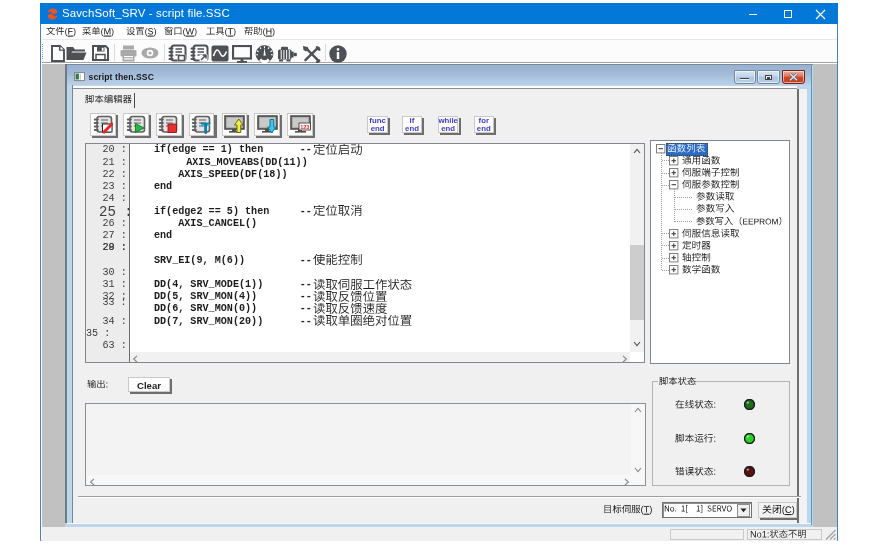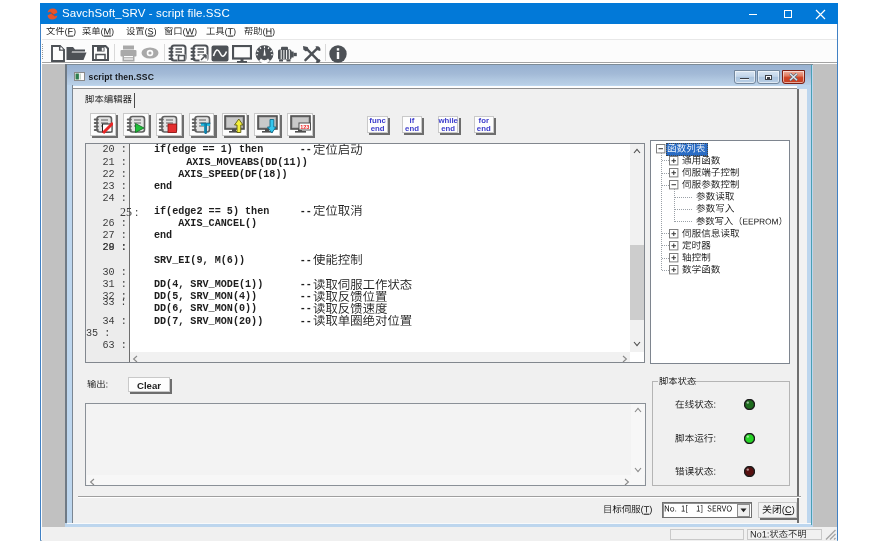--- a/index.html
+++ b/index.html
@@ -354,21 +354,21 @@
       <path fill="#1d1d1d" d="M2.8 5.2C2.6 7.5 1.9 9.3 0.5 10.4C0.7 10.5 1.0 10.8 1.2 10.9C2.0 10.2 2.6 9.2 3.0 8.0C4.2 10.2 6.1 10.7 8.7 10.7H11.6C11.6 10.4 11.8 10.0 11.9 9.8C11.3 9.8 9.2 9.8 8.7 9.8C8.0 9.8 7.3 9.8 6.6 9.7V7.0H10.4V6.3H6.6V4.1H9.9V3.3H2.6V4.1H5.8V9.4C4.7 9.0 3.9 8.3 3.4 6.9C3.5 6.4 3.6 5.9 3.7 5.3ZM5.3 -0.3C5.5 0.1 5.8 0.5 5.9 0.9H1.0V3.6H1.9V1.7H10.5V3.6H11.4V0.9H6.9C6.7 0.5 6.4 -0.1 6.1 -0.6Z M17.0 1.8V2.6H23.7V1.8ZM17.8 3.6C18.2 5.3 18.6 7.6 18.7 8.9L19.5 8.7C19.4 7.4 19.0 5.2 18.6 3.4ZM19.5 -0.4C19.7 0.3 20.0 1.1 20.1 1.6L20.9 1.4C20.8 0.8 20.5 0.1 20.3 -0.6ZM16.4 9.6V10.3H24.2V9.6H21.6C22.1 7.9 22.6 5.4 22.9 3.5L22.0 3.3C21.8 5.2 21.3 7.9 20.8 9.6ZM16.0 -0.5C15.3 1.5 14.1 3.3 12.9 4.5C13.0 4.7 13.3 5.2 13.4 5.4C13.8 4.9 14.3 4.4 14.7 3.8V10.8H15.5V2.5C16.0 1.6 16.4 0.7 16.8 -0.2Z M28.2 6.1V10.8H29.0V10.0H34.9V10.8H35.7V6.1ZM29.0 9.2V6.8H34.9V9.2ZM30.3 -0.3C30.5 0.2 30.9 0.8 31.0 1.3H26.7V4.2C26.7 6.1 26.6 8.5 25.3 10.3C25.5 10.4 25.8 10.7 25.9 10.9C27.3 9.1 27.5 6.6 27.6 4.7H35.5V1.3H31.4L31.9 1.1C31.7 0.7 31.4 0.0 31.0 -0.5ZM27.6 2.1H34.7V3.9H27.6Z M38.3 0.5V1.3H43.1V0.5ZM45.4 -0.3C45.4 0.6 45.4 1.5 45.3 2.4H43.5V3.2H45.3C45.1 6.0 44.6 8.7 42.9 10.3C43.1 10.4 43.4 10.7 43.6 10.9C45.4 9.1 46.0 6.3 46.1 3.2H48.1C47.9 7.7 47.8 9.4 47.4 9.8C47.3 9.9 47.2 9.9 46.9 9.9C46.7 9.9 46.0 9.9 45.3 9.9C45.4 10.1 45.5 10.4 45.5 10.7C46.2 10.7 46.9 10.7 47.3 10.7C47.7 10.7 47.9 10.6 48.1 10.2C48.6 9.7 48.7 8.0 48.9 2.8C48.9 2.7 48.9 2.4 48.9 2.4H46.2C46.2 1.5 46.2 0.6 46.2 -0.3ZM38.3 9.3C38.6 9.1 39.0 9.0 42.5 8.3L42.8 9.1L43.5 8.9C43.3 8.0 42.7 6.5 42.2 5.4L41.5 5.6C41.8 6.2 42.1 6.9 42.3 7.6L39.2 8.2C39.7 7.0 40.2 5.6 40.5 4.3H43.3V3.5H37.9V4.3H39.6C39.3 5.7 38.8 7.2 38.6 7.7C38.4 8.1 38.2 8.5 38.0 8.5C38.1 8.7 38.3 9.1 38.3 9.3Z"></path>
     </svg>
   </div>
 <pre class="abs" style="left:102.5px;top:156.5px;font-size:10.15px;line-height:12.24px;color:#3c3c3c;">21 :</pre>
 <pre class="abs" style="left:129.6px;top:156.5px;font-size:10.15px;line-height:12.24px;color:#1d1d1d;font-weight:bold;letter-spacing:0px;margin-left:8px;">        AXIS_MOVEABS(DD(11))</pre>
 <pre class="abs" style="left:102.5px;top:168.8px;font-size:10.15px;line-height:12.24px;color:#3c3c3c;">22 :</pre>
 <pre class="abs" style="left:129.6px;top:168.8px;font-size:10.15px;line-height:12.24px;color:#1d1d1d;font-weight:bold;letter-spacing:0px;">        AXIS_SPEED(DF(18))</pre>
 <pre class="abs" style="left:102.5px;top:181.0px;font-size:10.15px;line-height:12.24px;color:#3c3c3c;">23 :</pre>
 <pre class="abs" style="left:129.6px;top:181.0px;font-size:10.15px;line-height:12.24px;color:#1d1d1d;font-weight:bold;letter-spacing:0px;">    end</pre>
 <pre class="abs" style="left:102.5px;top:193.3px;font-size:10.15px;line-height:12.24px;color:#3c3c3c;">24 :</pre>
-<pre class="abs" style="left:120px;top:205.5px;font-size:12px;line-height:12.24px;color:#3c3c3c;font-family:Liberation Serif, serif;">25 :</pre>
+<pre class="abs" style="left:99px;top:205.5px;font-size:14px;line-height:12.24px;color:#3c3c3c;">25 :</pre>
 <pre class="abs" style="left:129.6px;top:205.5px;font-size:10.15px;line-height:12.24px;color:#1d1d1d;font-weight:bold;letter-spacing:0px;">    if(edge2 == 5) then     --</pre>
 <div style="position:absolute;left:312.6px;top:205.1px;">
     <svg style="display:block" width="51" height="15" viewBox="0 0 51 15">
       <path fill="#1d1d1d" d="M2.8 5.2C2.6 7.5 1.9 9.3 0.5 10.4C0.7 10.5 1.0 10.8 1.2 10.9C2.0 10.2 2.6 9.2 3.0 8.0C4.2 10.2 6.1 10.7 8.7 10.7H11.6C11.6 10.4 11.8 10.0 11.9 9.8C11.3 9.8 9.2 9.8 8.7 9.8C8.0 9.8 7.3 9.8 6.6 9.7V7.0H10.4V6.3H6.6V4.1H9.9V3.3H2.6V4.1H5.8V9.4C4.7 9.0 3.9 8.3 3.4 6.9C3.5 6.4 3.6 5.9 3.7 5.3ZM5.3 -0.3C5.5 0.1 5.8 0.5 5.9 0.9H1.0V3.6H1.9V1.7H10.5V3.6H11.4V0.9H6.9C6.7 0.5 6.4 -0.1 6.1 -0.6Z M17.0 1.8V2.6H23.7V1.8ZM17.8 3.6C18.2 5.3 18.6 7.6 18.7 8.9L19.5 8.7C19.4 7.4 19.0 5.2 18.6 3.4ZM19.5 -0.4C19.7 0.3 20.0 1.1 20.1 1.6L20.9 1.4C20.8 0.8 20.5 0.1 20.3 -0.6ZM16.4 9.6V10.3H24.2V9.6H21.6C22.1 7.9 22.6 5.4 22.9 3.5L22.0 3.3C21.8 5.2 21.3 7.9 20.8 9.6ZM16.0 -0.5C15.3 1.5 14.1 3.3 12.9 4.5C13.0 4.7 13.3 5.2 13.4 5.4C13.8 4.9 14.3 4.4 14.7 3.8V10.8H15.5V2.5C16.0 1.6 16.4 0.7 16.8 -0.2Z M35.4 1.7C35.1 3.6 34.5 5.3 33.8 6.7C33.2 5.2 32.7 3.6 32.5 1.7ZM31.1 0.9V1.7H31.7C32.1 3.9 32.6 5.9 33.4 7.5C32.6 8.7 31.7 9.6 30.8 10.2C30.9 10.4 31.2 10.7 31.3 10.9C32.2 10.2 33.1 9.4 33.8 8.3C34.4 9.3 35.2 10.2 36.2 10.8C36.3 10.6 36.6 10.3 36.8 10.1C35.7 9.5 34.9 8.6 34.3 7.5C35.2 5.8 35.9 3.7 36.3 1.0L35.8 0.9L35.6 0.9ZM25.3 8.3 25.5 9.1C26.5 9.0 27.9 8.7 29.3 8.5V10.9H30.1V8.3L31.2 8.1L31.2 7.4L30.1 7.6V0.9H31.0V0.1H25.4V0.9H26.3V8.2ZM27.1 0.9H29.3V2.7H27.1ZM27.1 3.4H29.3V5.3H27.1ZM27.1 6.0H29.3V7.7L27.1 8.1Z M48.0 -0.1C47.6 0.6 47.0 1.6 46.6 2.2L47.3 2.5C47.8 1.9 48.3 1.0 48.7 0.2ZM41.6 0.2C42.1 1.0 42.6 2.0 42.8 2.6L43.6 2.2C43.4 1.6 42.8 0.6 42.3 -0.1ZM38.3 0.2C39.0 0.6 40.0 1.3 40.4 1.7L40.9 1.1C40.5 0.6 39.5 0.0 38.8 -0.4ZM37.7 3.5C38.5 3.9 39.4 4.6 39.9 5.0L40.4 4.4C39.9 3.9 38.9 3.3 38.2 2.9ZM38.1 10.2 38.8 10.7C39.5 9.6 40.2 8.0 40.8 6.7L40.2 6.2C39.6 7.6 38.7 9.2 38.1 10.2ZM42.7 6.0H47.5V7.4H42.7ZM42.7 5.2V3.8H47.5V5.2ZM44.7 -0.5V3.1H41.9V10.9H42.7V8.1H47.5V9.8C47.5 9.9 47.4 10.0 47.2 10.0C47.0 10.0 46.4 10.0 45.6 10.0C45.7 10.2 45.8 10.6 45.9 10.8C46.8 10.8 47.4 10.8 47.8 10.7C48.1 10.5 48.3 10.3 48.3 9.8V3.1H45.5V-0.5Z"></path>
     </svg>
   </div>
 <pre class="abs" style="left:102.5px;top:217.7px;font-size:10.15px;line-height:12.24px;color:#3c3c3c;">26 :</pre>
 <pre class="abs" style="left:129.6px;top:217.7px;font-size:10.15px;line-height:12.24px;color:#1d1d1d;font-weight:bold;letter-spacing:0px;">        AXIS_CANCEL()</pre>
 <pre class="abs" style="left:102.5px;top:230.0px;font-size:10.15px;line-height:12.24px;color:#3c3c3c;">27 :</pre>
 <pre class="abs" style="left:129.6px;top:230.0px;font-size:10.15px;line-height:12.24px;color:#1d1d1d;font-weight:bold;letter-spacing:0px;">    end</pre>

